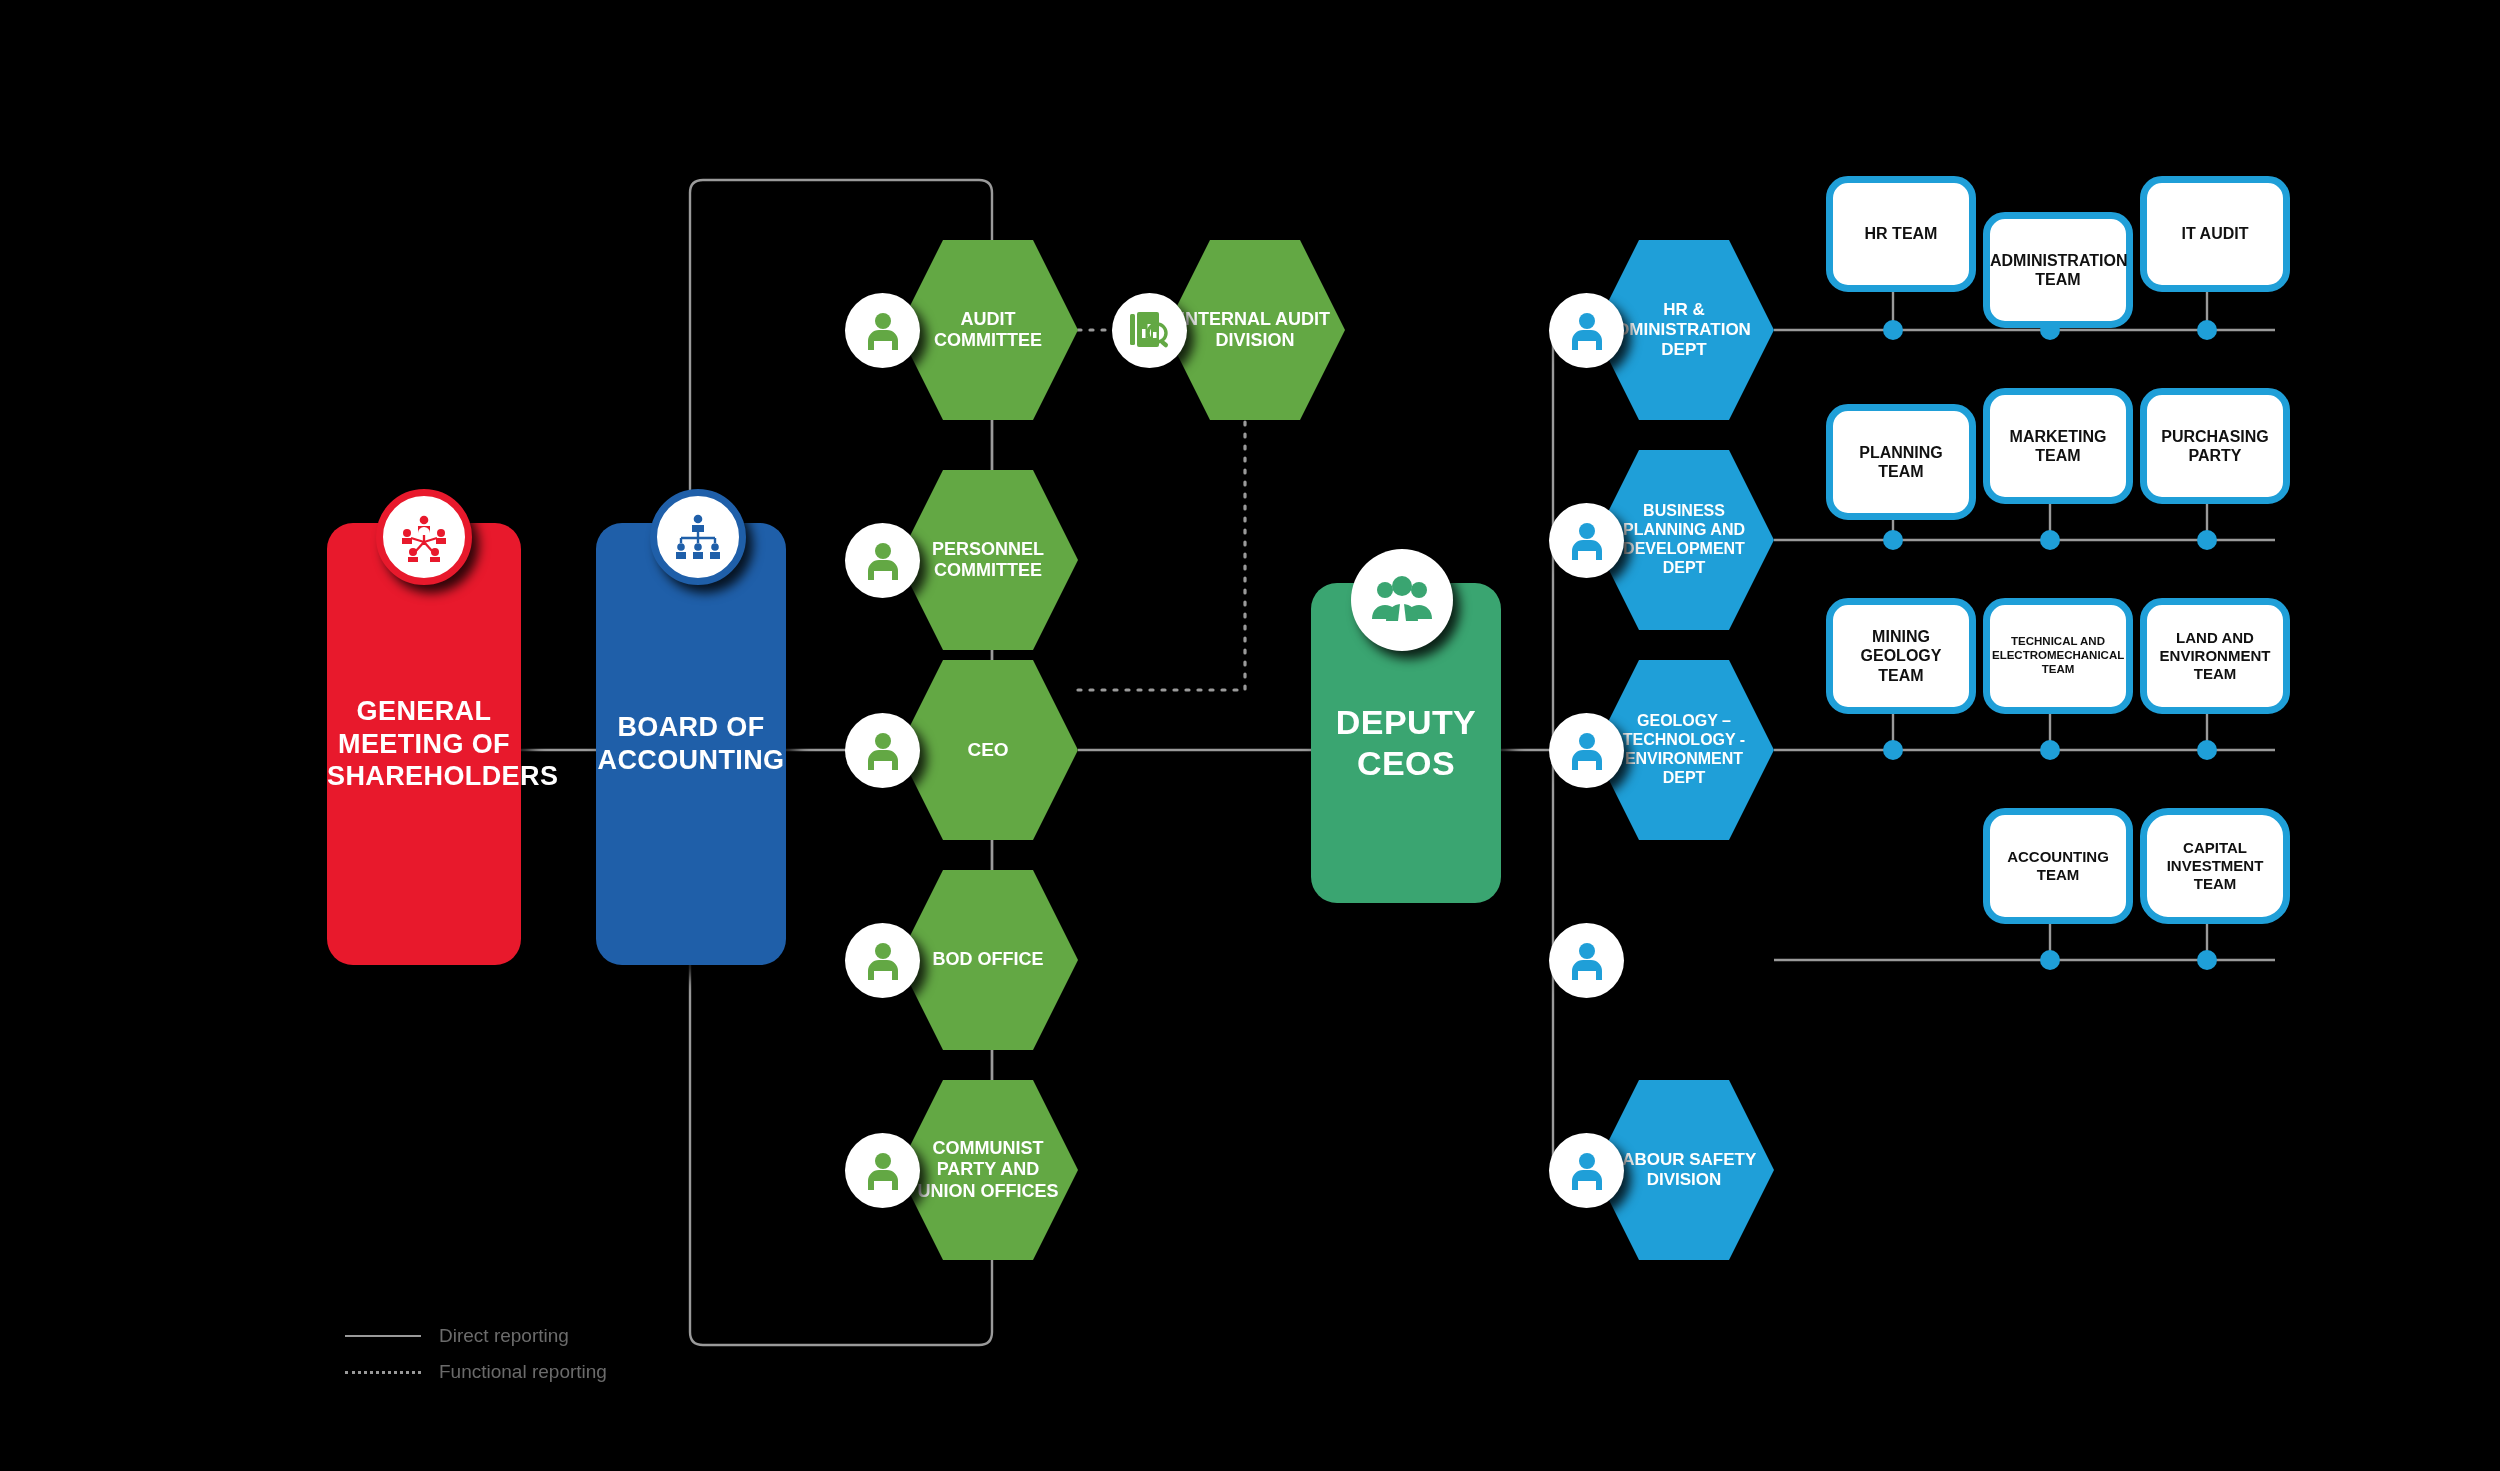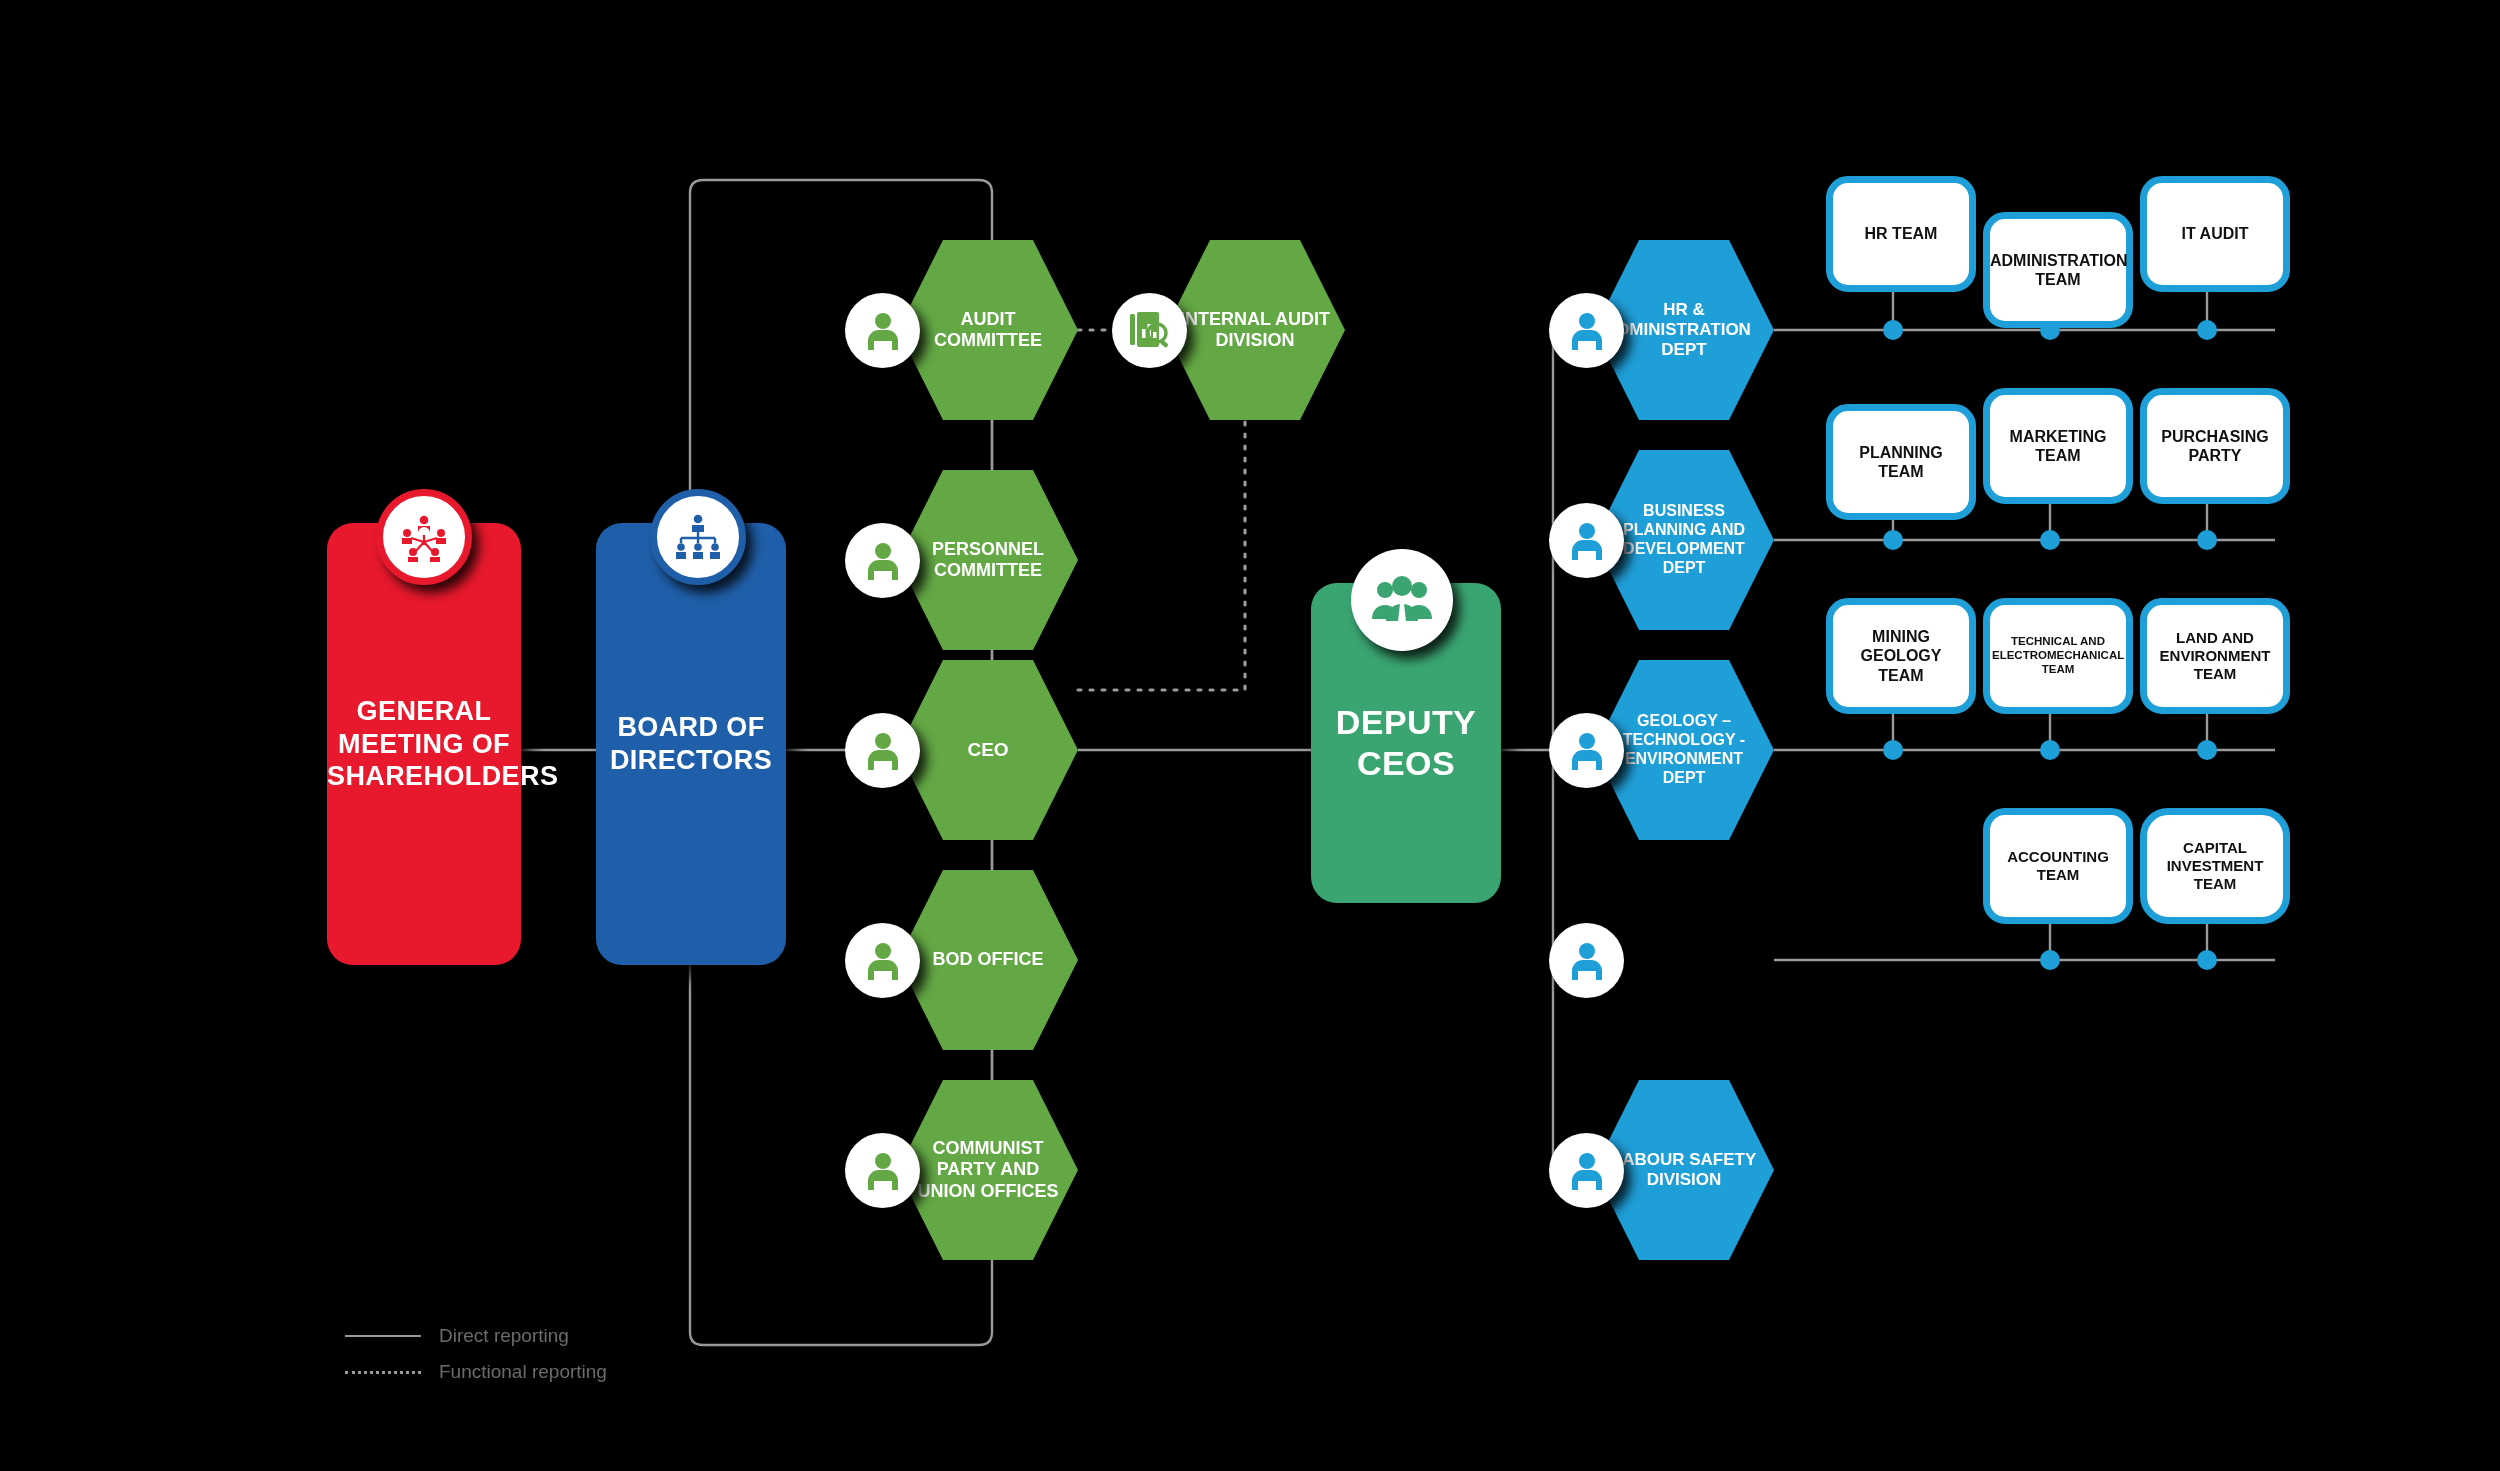--- a/index.html
+++ b/index.html
@@ -125,21 +125,21 @@
       <circle cx="2050" cy="960" r="10"></circle>
         <circle cx="2207" cy="960" r="10"></circle>
     </g>
   </svg>
 
   <div class="pillar pillar-red" style="left:327px;top:523px;width:194px;height:442px;font-size:27px;">
     <span class="ptext">GENERAL MEETING OF SHAREHOLDERS</span>
   </div>
 
   <div class="pillar pillar-blue" style="left:596px;top:523px;width:190px;height:442px;font-size:27px;">
-    <span class="ptext">BOARD OF DIRECTORS</span>
+    <span class="ptext">BOARD OF ACCOUNTING</span>
   </div>
 
   <div class="pillar pillar-green" style="left:1311px;top:583px;width:190px;height:320px;font-size:34px;">
     <span class="ptext">DEPUTY CEOS</span>
   </div>
 
   <div class="badge ring-red" style="left:376px;top:489px;width:82px;height:82px;">
     <svg width="50" height="50" viewBox="0 0 50 50">
       <g fill="#e8192c">
         <circle cx="25" cy="8" r="4.3"></circle>

